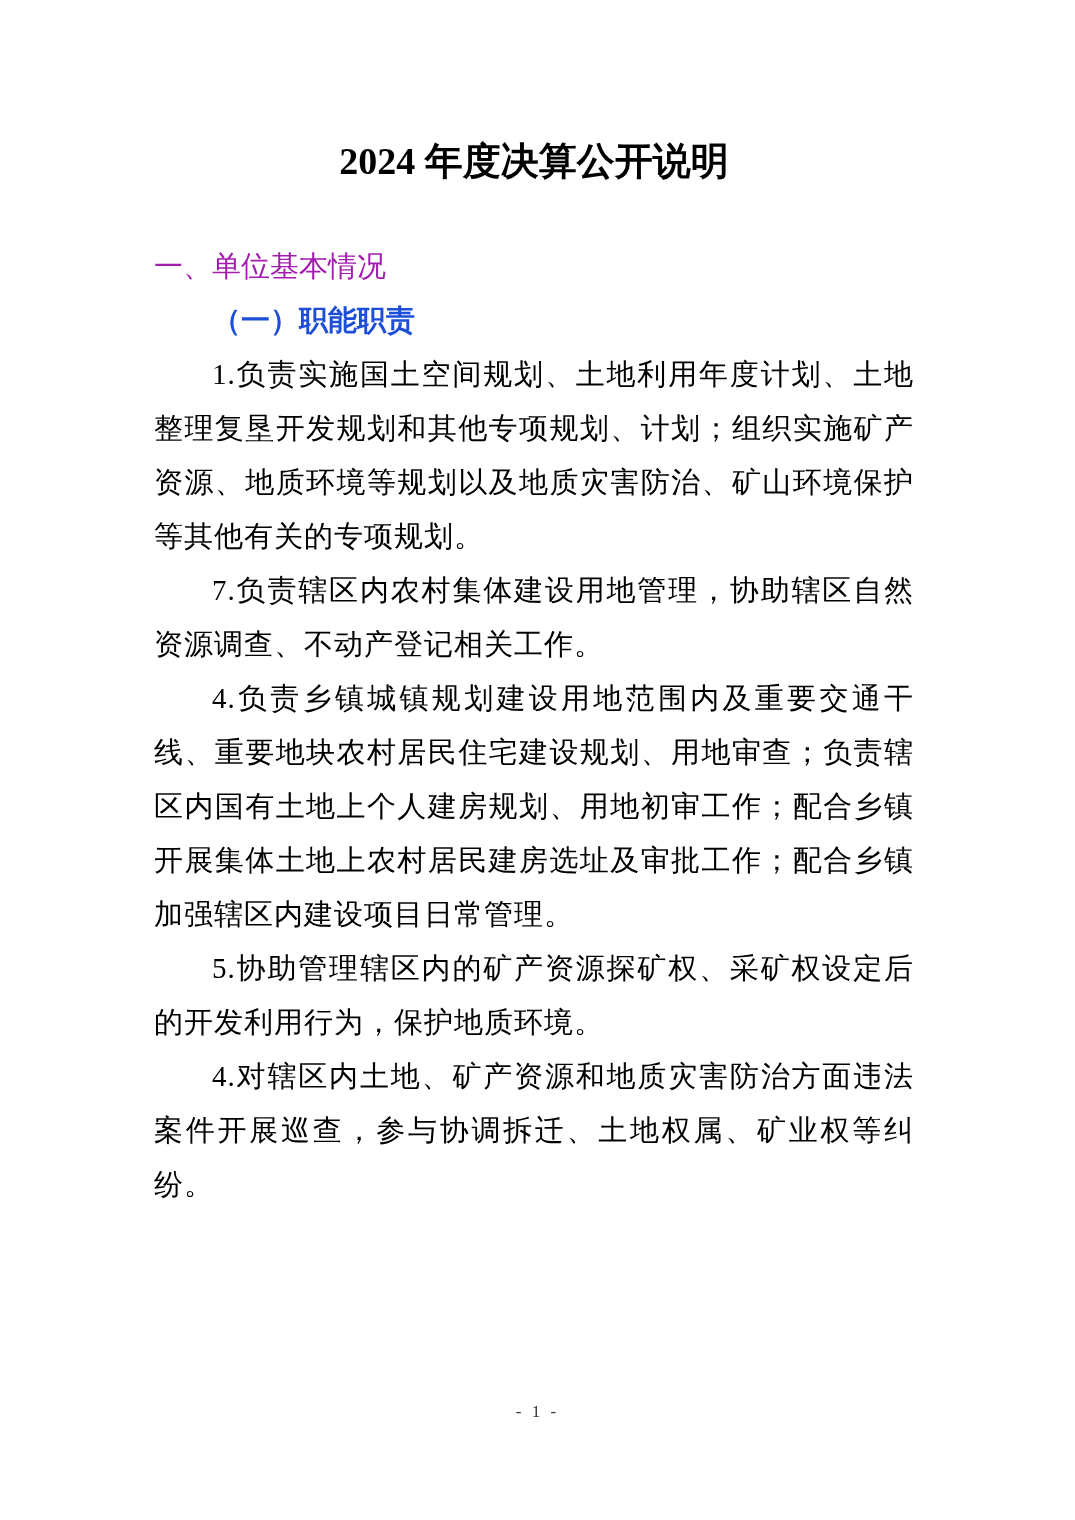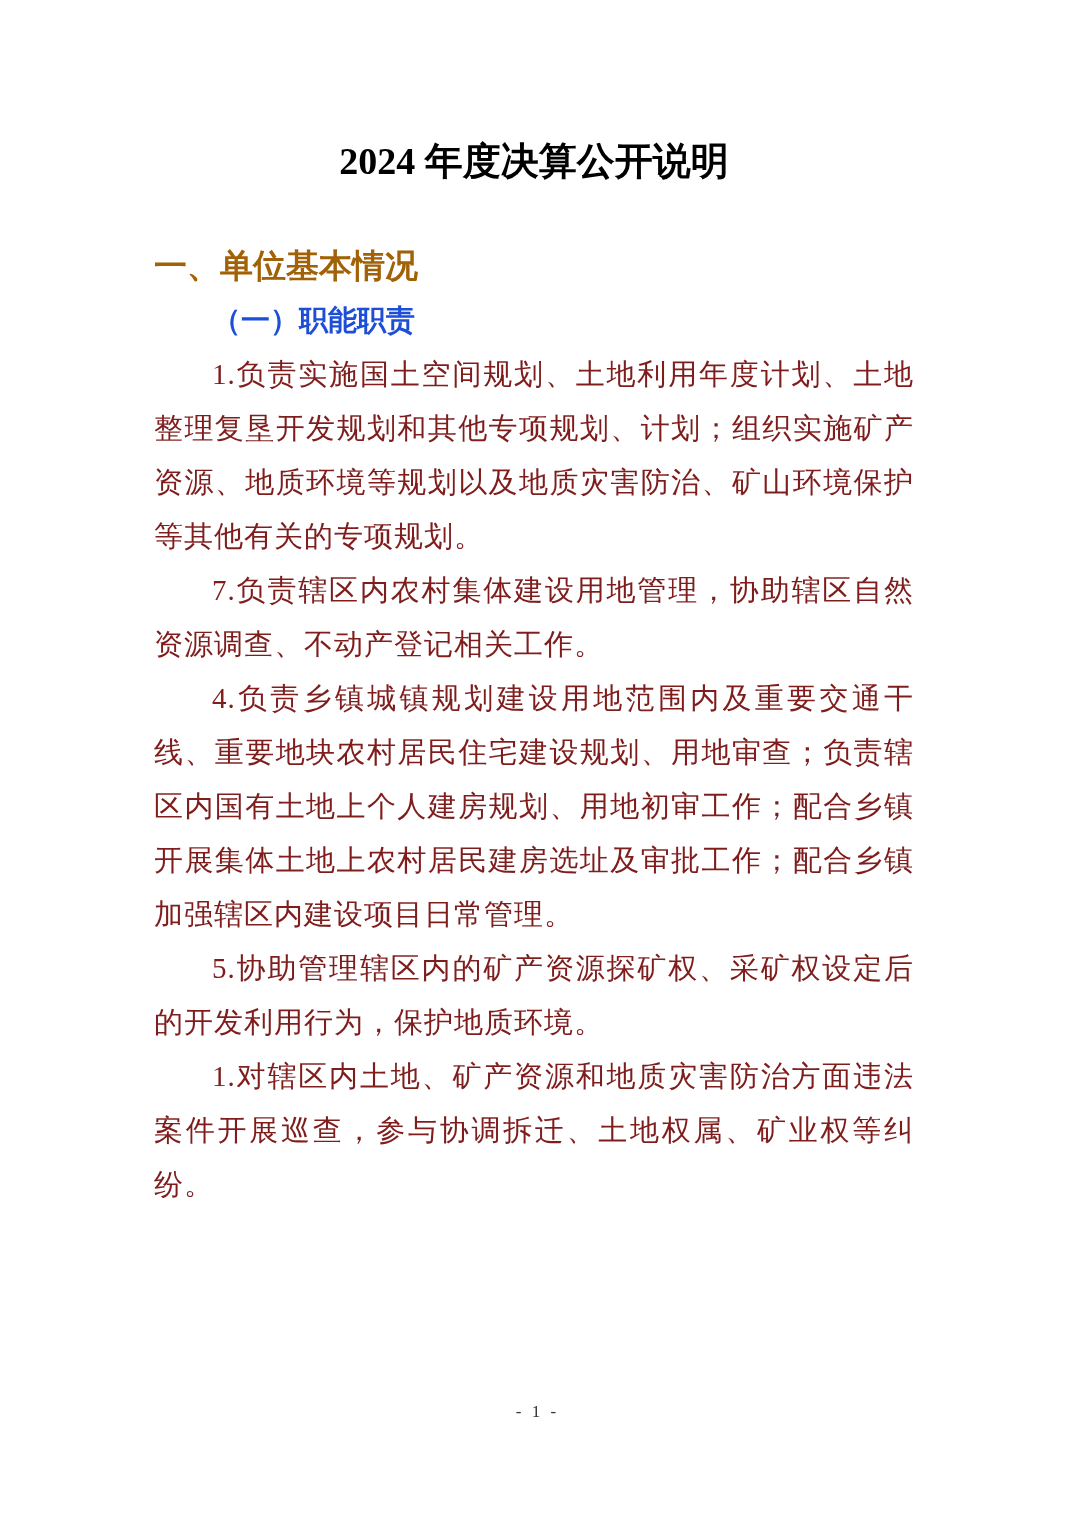--- a/index.html
+++ b/index.html
@@ -27,44 +27,44 @@
     text-align: center;
     font-family: "Liberation Serif", serif;
     font-weight: bold;
     font-size: 38px;
     line-height: 56px;
     color: #000000;
   }
   .heading-1 {
     margin-top: 50px;
     font-family: "Liberation Sans", sans-serif;
-    font-weight: bold;
-    font-size: 33px;
+    font-weight: normal;
+    font-size: 29px;
     line-height: 54px;
-    color: #a16207;
+    color: #a21caf;
   }
   .heading-2 {
     font-family: "Liberation Sans", sans-serif;
     font-weight: bold;
     font-size: 29px;
     line-height: 54px;
     text-indent: 2em;
     color: #1d4ed8;
   }
   .body-p {
     margin: 0;
     font-family: "Liberation Serif", serif;
     font-size: 29px;
     line-height: 54px;
     text-align: justify;
     text-justify: inter-character;
     word-break: break-all;
     text-indent: 2em;
     letter-spacing: 1px;
-    color: #7f1d1d;
+    color: #000000;
   }
   .page-num {
     position: absolute;
     top: 1402px;
     left: 0;
     width: 100%;
     text-align: center;
     font-family: "Liberation Serif", serif;
     font-size: 17px;
     letter-spacing: 3px;
@@ -82,18 +82,18 @@
     </div>
 
     <div class="heading-1">一、单位基本情况</div>
 
     <div class="heading-2">（一）职能职责</div>
 
     <p class="body-p">1.负责实施国土空间规划、土地利用年度计划、土地整理复垦开发规划和其他专项规划、计划；组织实施矿产资源、地质环境等规划以及地质灾害防治、矿山环境保护等其他有关的专项规划。</p>
     <p class="body-p">7.负责辖区内农村集体建设用地管理，协助辖区自然资源调查、不动产登记相关工作。</p>
     <p class="body-p">4.负责乡镇城镇规划建设用地范围内及重要交通干线、重要地块农村居民住宅建设规划、用地审查；负责辖区内国有土地上个人建房规划、用地初审工作；配合乡镇开展集体土地上农村居民建房选址及审批工作；配合乡镇加强辖区内建设项目日常管理。</p>
     <p class="body-p">5.协助管理辖区内的矿产资源探矿权、采矿权设定后的开发利用行为，保护地质环境。</p>
-    <p class="body-p">1.对辖区内土地、矿产资源和地质灾害防治方面违法案件开展巡查，参与协调拆迁、土地权属、矿业权等纠纷。</p>
+    <p class="body-p">4.对辖区内土地、矿产资源和地质灾害防治方面违法案件开展巡查，参与协调拆迁、土地权属、矿业权等纠纷。</p>
 
   </div>
 
   <div class="page-num">- 1 -</div>
 </div>
 
 </body></html>

